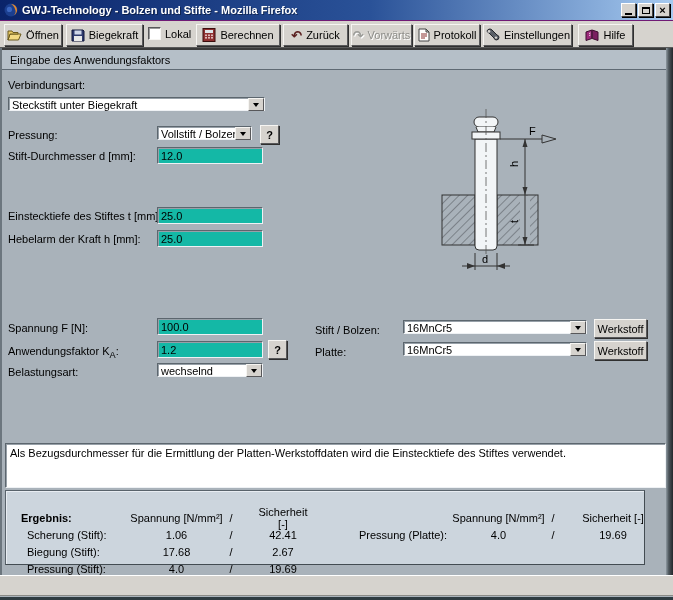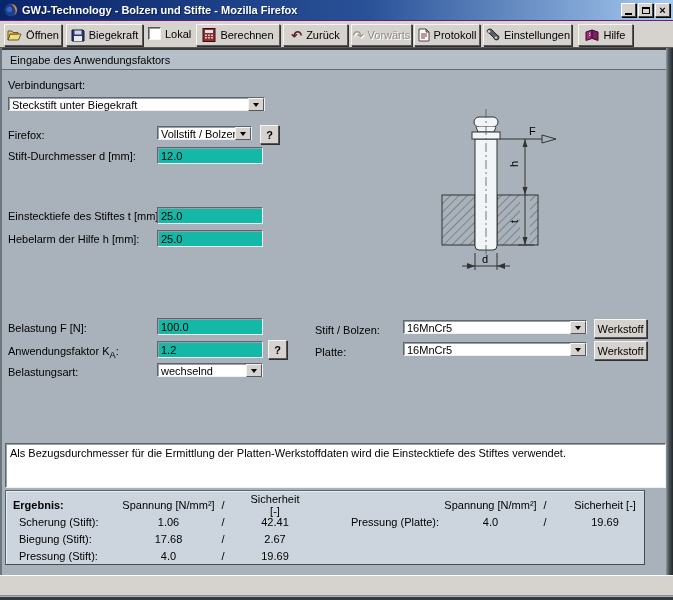--- a/index.html
+++ b/index.html
@@ -63,21 +63,21 @@
     border-color:#f6f5f2 #58585a #58585a #f6f5f2; box-shadow:1px 1px 0 #2f2f2f;
     display:flex; align-items:center; justify-content:center; font-size:11px; cursor:default; }
   .qbtn { font-weight:bold; }
 
   
   #message-box { position:absolute; left:5px; top:443px; width:661px; height:45px; background:#fff;
     border:1px solid; border-color:#5c666e #eef1f4 #eef1f4 #5c666e; box-shadow:inset 1px 1px 0 #97a0a8;
     padding:3px 4px; overflow:hidden; }
   #results-panel { position:absolute; left:5px; top:490px; width:640px; height:75px; background:#ccd5dd;
     border:1px solid; border-color:#59636b #434c52 #434c52 #59636b; box-shadow:inset 1px 1px 0 #e8edf2; }
-  .res-table { position:absolute; top:5px; }
+  .res-table { position:absolute; top:18px;padding-left:8px; }
   #res-left { left:0px; } #res-right { left:332px; }
   .res-row { display:flex; height:17px; align-items:center; }
   .res-row .c-label { width:115px; padding-left:13px; }
   #res-left .res-row.hdr .c-label { padding-left:7px; font-weight:bold; }
   .res-row .c-stress { width:95px; text-align:center; }
   .res-row .c-sep { width:14px; text-align:center; }
   .res-row .c-safety { width:56px; text-align:center;margin-left:17px; }
   #res-right .res-row .c-label { width:105px; }
   #res-right .res-row .c-safety { width:72px; }
 
@@ -190,41 +190,41 @@
   </div>
 
   <span class="lbl" style="left:8px;top:79px;">Verbindungsart:</span>
   <div class="sel" style="left:8px;top:97px;width:257px;">
     <span class="val">Steckstift unter Biegekraft</span>
     <span class="arrow">
         <span class="tri"></span>
       </span>
   </div>
 
-  <span class="lbl" style="left:8px;top:129px;">Firefox:</span>
+  <span class="lbl" style="left:8px;top:129px;">Pressung:</span>
   <div class="sel" style="left:157px;top:126px;width:95px;">
     <span class="val">Vollstift / Bolzen</span>
     <span class="arrow">
         <span class="tri"></span>
       </span>
   </div>
   <div class="pbtn qbtn" style="left:260px;top:125px;width:19px;height:19px;">
     <span>?</span>
   </div>
 
   <span class="lbl" style="left:8px;top:150px;">Stift-Durchmesser d [mm]:</span>
   <input class="inp" style="left: 157px; top: 147px; width: 106px;" value="12.0">
 
   <span class="lbl" style="left:8px;top:210px;">Einstecktiefe des Stiftes t [mm]:</span>
   <input class="inp" style="left: 157px; top: 207px; width: 106px;" value="25.0">
 
-  <span class="lbl" style="left:8px;top:233px;">Hebelarm der Hilfe h [mm]:</span>
+  <span class="lbl" style="left:8px;top:233px;">Hebelarm der Kraft h [mm]:</span>
   <input class="inp" style="left: 157px; top: 230px; width: 106px;" value="25.0">
 
-  <span class="lbl" style="left:8px;top:322px;">Belastung F [N]:</span>
+  <span class="lbl" style="left:8px;top:322px;">Spannung F [N]:</span>
   <input class="inp" style="left: 157px; top: 318px; width: 106px;" value="100.0">
 
   <span class="lbl" style="left:8px;top:345px;"><span>Anwendungsfaktor K</span><sub>A</sub><span>:</span></span>
   <input class="inp" style="left: 157px; top: 341px; width: 106px;" value="1.2">
   <div class="pbtn qbtn" style="left:268px;top:340px;width:19px;height:19px;">
     <span>?</span>
   </div>
 
   <span class="lbl" style="left:8px;top:366px;">Belastungsart:</span>
   <div class="sel" style="left:157px;top:363px;width:106px;">

